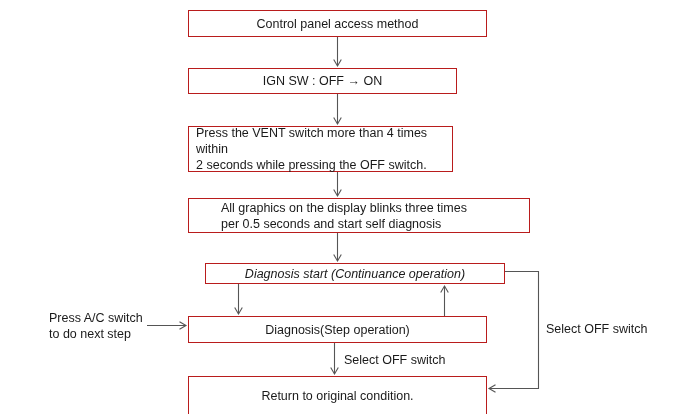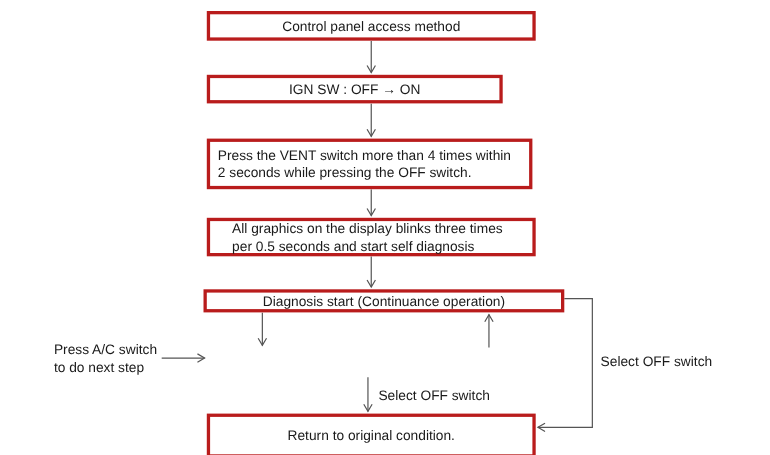--- a/index.html
+++ b/index.html
@@ -19,39 +19,39 @@
   .connectors {
     position: absolute;
     left: 0;
     top: 0;
     width: 700px;
     height: 414px;
   }
   .box {
     position: absolute;
     box-sizing: border-box;
-    border: 3px solid #b91c1c;
+    border: 1px solid #b91c1c;
     background: #ffffff;
     display: flex;
     align-items: center;
     justify-content: center;
     text-align: center;
     font-size: 12.5px;
     line-height: 16px;
     white-space: pre-line;
   }
   .box.left-align {
     justify-content: flex-start;
     text-align: left;
   }
   .b1 { left: 188px; top: 10px;  width: 299px; height: 27px; }
   .b2 { left: 188px; top: 68px;  width: 269px; height: 26px; }
-  .b3 { left: 188px; top: 126px; width: 296px; height: 46px; padding-left: 7px; }
-  .b4 { left: 188px; top: 198px; width: 299px; height: 35px; padding-left: 20px; }
-  .b5 { left: 185px; top: 263px; width: 328px; height: 21px; }
+  .b3 { left: 188px; top: 126px; width: 265px; height: 46px; padding-left: 7px; }
+  .b4 { left: 188px; top: 198px; width: 342px; height: 35px; padding-left: 32px; }
+  .b5 { left: 205px; top: 263px; width: 300px; height: 21px; font-style: italic; }
   .b6 { left: 188px; top: 316px; width: 299px; height: 27px; }
   .b7 { left: 188px; top: 376px; width: 299px; height: 40px; }
   .lbl {
     position: absolute;
     font-size: 12.5px;
     line-height: 16px;
     white-space: pre-line;
   }
   .lbl-select-auto      { left: 282px; top: 294px; }
   .lbl-press-ac         { left: 49px;  top: 310px; }
@@ -82,20 +82,21 @@
     </g>
   </svg>
 
   <div class="box b1">Control panel access method</div>
   <div class="box b2">IGN SW : OFF → ON</div>
   <div class="box b3 left-align">Press the VENT switch more than 4 times within
 2 seconds while pressing the OFF switch.</div>
   <div class="box b4 left-align">All graphics on the display blinks three times
 per 0.5 seconds and start self diagnosis</div>
   <div class="box b5">Diagnosis start (Continuance operation)</div>
+  <div class="box b6">Diagnosis(Step operation)</div>
   <div class="box b7">Return to original condition.</div>
 
   <div class="lbl lbl-press-ac">Press A/C switch
 to do next step</div>
   <div class="lbl lbl-select-off-mid">Select OFF switch</div>
   <div class="lbl lbl-select-off-right">Select OFF switch</div>
 
 </div>
 
 </body></html>

